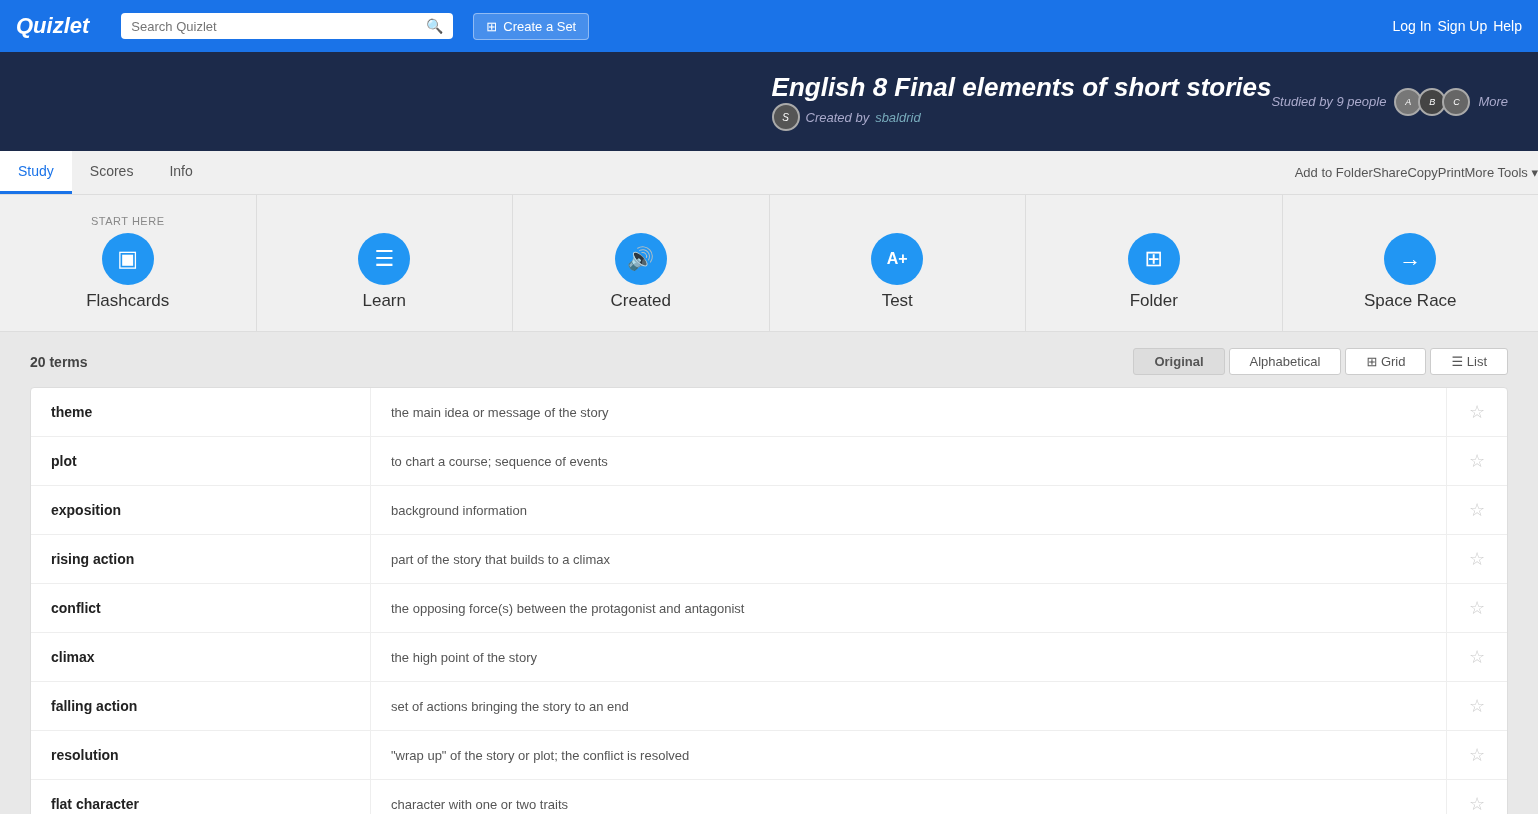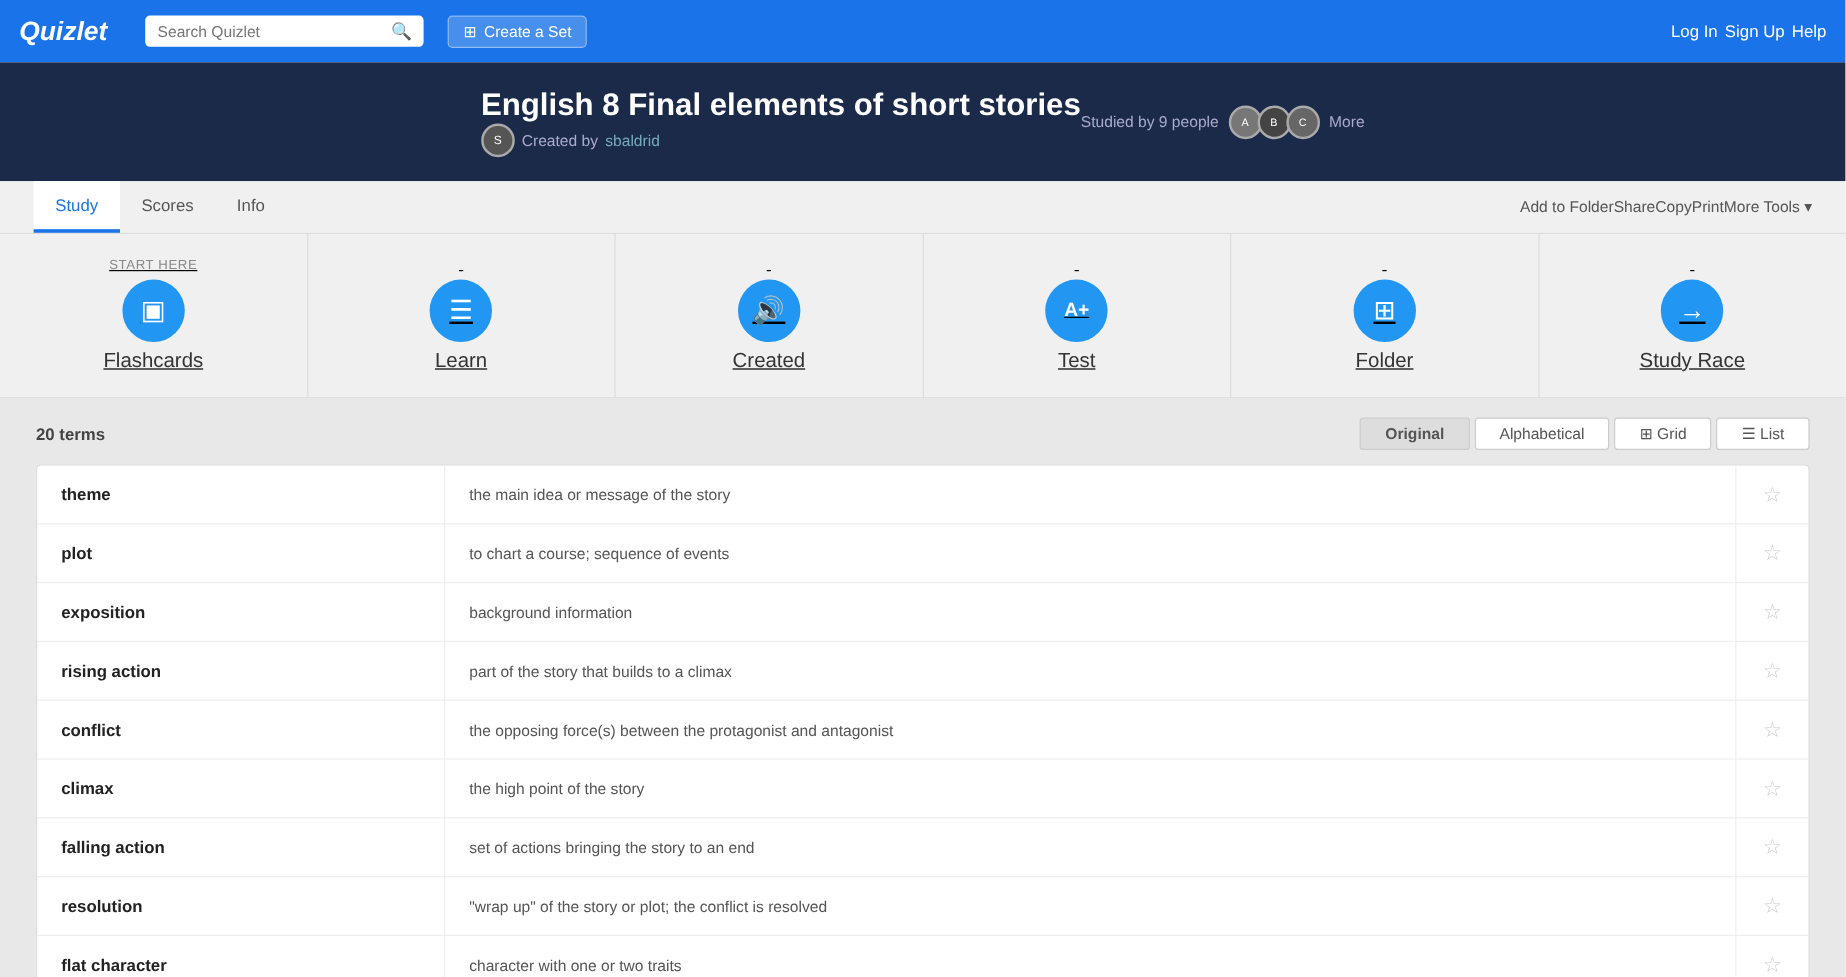--- a/index.html
+++ b/index.html
@@ -21,21 +21,21 @@
       font-style: italic;
       margin-right: 16px;
       cursor: pointer;
     }
     .search-bar {
       display: flex;
       align-items: center;
       background: white;
       border-radius: 4px;
       padding: 5px 10px;
-      width: 232px;
+      width: 332px;
       gap: 6px;
     }
     .search-bar input {
       border: none;
       outline: none;
       font-size: 13px;
       width: 100%;
       color: #555;
     }
     .search-icon { color: #888; font-size: 14px; }
@@ -61,21 +61,22 @@
       font-size: 14px;
     }
     .nav-right span { cursor: pointer; }
 
     
     .header-banner {
       background: #1c2a4a;
       padding: 20px 30px;
       display: flex;
       align-items: center;
-      justify-content: center;
+      justify-content: flex-end;
+      font-style: italic;
     }
     .header-left { display: flex; align-items: center; gap: 12px; }
     .header-title { color: white; font-size: 26px; font-weight: bold; }
     .creator-info { display: flex; align-items: center; gap: 6px; color: #aac; font-size: 13px; }
     .avatar-circle {
       width: 28px; height: 28px; border-radius: 50%;
       background: #555; border: 2px solid #aaa;
       display: flex; align-items: center; justify-content: center;
       color: white; font-size: 10px;
     }
@@ -89,21 +90,21 @@
       color: white; font-size: 9px; margin-left: -4px;
     }
     .more-link { color: #aac; cursor: pointer; font-size: 13px; }
 
     
     .sub-nav {
       background: #f0f0f0;
       border-bottom: 1px solid #ddd;
       display: flex;
       align-items: center;
-      padding: 0 28px;
+      padding: 0 0;
     }
     .sub-nav-tabs { display: flex; }
     .sub-tab {
       padding: 12px 18px;
       cursor: pointer;
       font-size: 14px;
       color: #555;
       border-bottom: 3px solid transparent;
     }
     .sub-tab.active {
@@ -128,21 +129,20 @@
     .mode-item {
       flex: 1;
       display: flex;
       flex-direction: column;
       align-items: center;
       justify-content: center;
       padding: 20px 10px;
       cursor: pointer;
       border-right: 1px solid #ddd;
       gap: 6px;
-      text-decoration: underline;
     }
     .mode-item:last-child { border-right: none; }
     .mode-icon {
       width: 52px; height: 52px; border-radius: 50%;
       background: #2196f3;
       display: flex; align-items: center; justify-content: center;
       color: white; font-size: 22px;
     }
     .mode-label { font-size: 17px; color: #333; font-weight: 500; }
     .mode-sublabel { font-size: 11px; color: #888; text-transform: uppercase; letter-spacing: 0.5px; }
@@ -289,21 +289,21 @@
     <div class="mode-label">Test</div>
   </div>
   <div class="mode-item">
     <div class="mode-sublabel">&nbsp;</div>
     <div class="mode-icon">⊞</div>
     <div class="mode-label">Folder</div>
   </div>
   <div class="mode-item">
     <div class="mode-sublabel">&nbsp;</div>
     <div class="mode-icon">→</div>
-    <div class="mode-label">Study Race</div>
+    <div class="mode-label">Space Race</div>
   </div>
 </div>
 
 <div class="terms-area">
   <div class="terms-header">
     <span class="terms-count">20 terms</span>
     <div class="view-controls">
       <button class="view-btn active">Original</button>
       <button class="view-btn">Alphabetical</button>
       <button class="view-btn">

